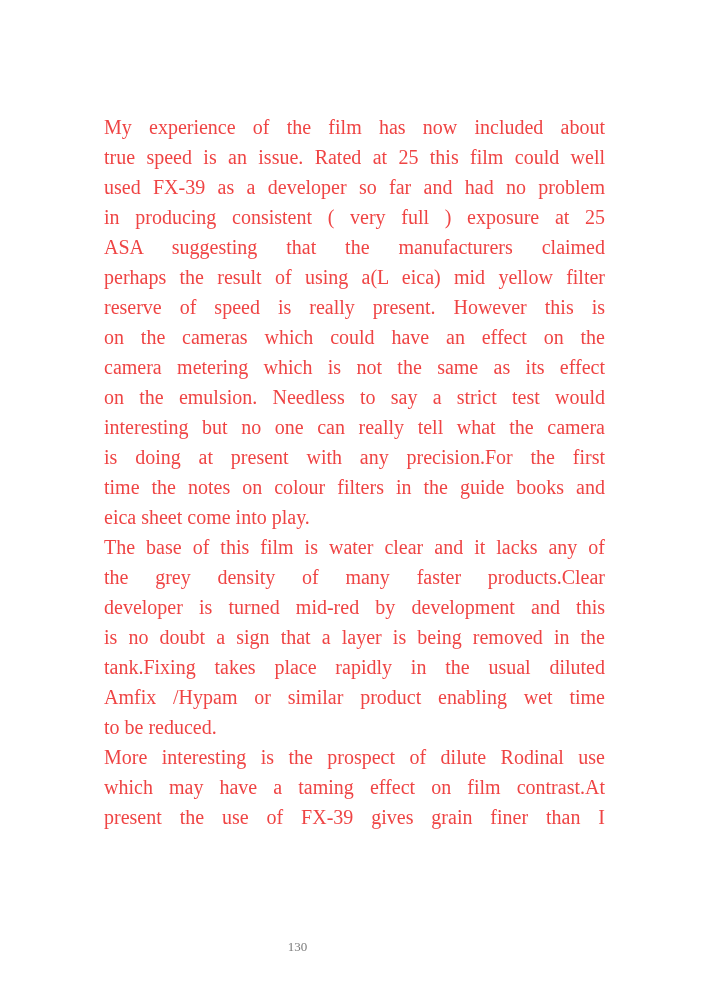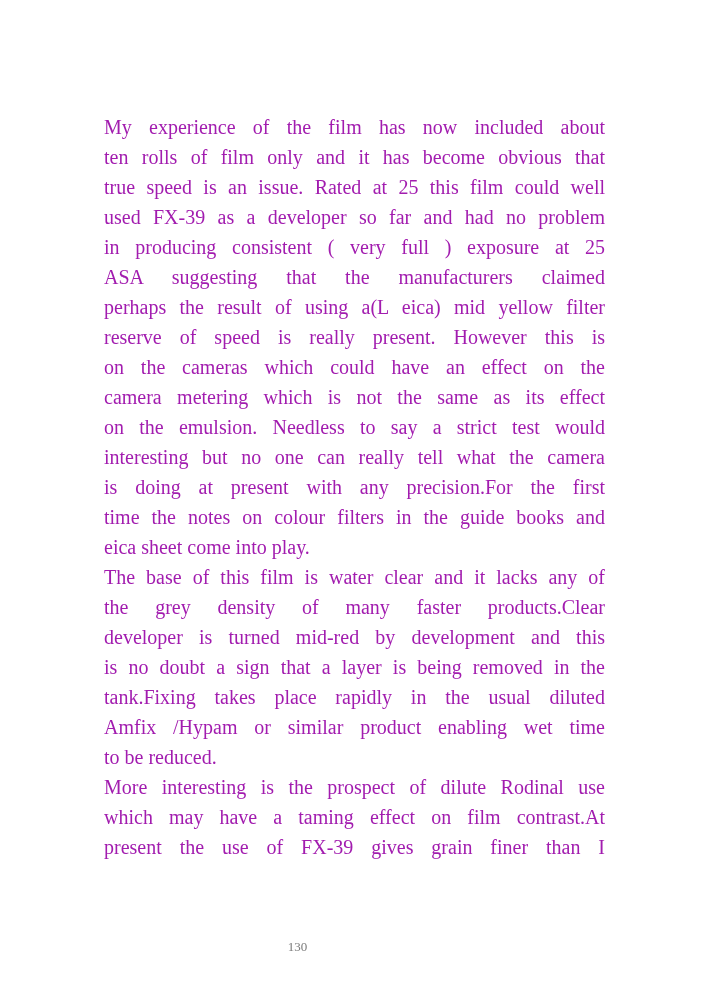--- a/index.html
+++ b/index.html
@@ -19,21 +19,21 @@
     height: 992px;
     background: #ffffff;
   }
   .page-text {
     position: absolute;
     left: 104px;
     top: 112px;
     width: 501px;
     font-size: 20px;
     line-height: 30px;
-    color: #a21caf;
+    color: #ef4444;
   }
   .paragraph {
     margin: 0;
     padding: 0;
   }
   .line {
     height: 30px;
     overflow: hidden;
     text-align: justify;
     text-align-last: justify;
@@ -53,21 +53,20 @@
     color: #7b7b7b;
   }
 </style>
 </head>
 <body>
 
 <div class="book-page">
   <div class="page-text">
       <div class="paragraph">
         <div class="line">My experience of the film has now included about</div>
-        <div class="line">ten rolls of film only and it has become obvious that</div>
         <div class="line">true speed is an issue. Rated at 25 this film could well</div>
         <div class="line">used FX-39 as a developer so far and had no problem</div>
         <div class="line">in producing consistent ( very full ) exposure at 25</div>
         <div class="line">ASA suggesting that the manufacturers claimed</div>
         <div class="line">perhaps the result of using a(L eica) mid yellow filter</div>
         <div class="line">reserve of speed is really present. However this is</div>
         <div class="line">on the cameras which could have an effect on the</div>
         <div class="line">camera metering which is not the same as its effect</div>
         <div class="line">on the emulsion. Needless to say a strict test would</div>
         <div class="line">interesting but no one can really tell what the camera</div>

